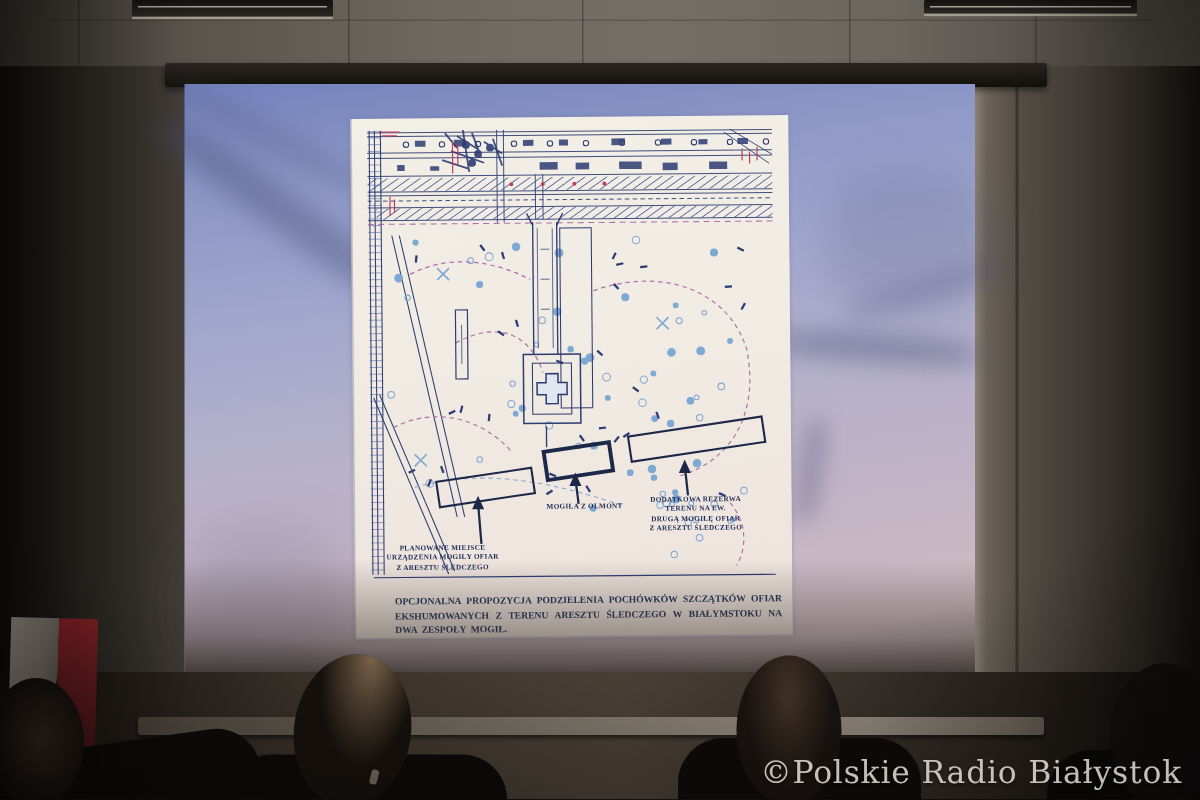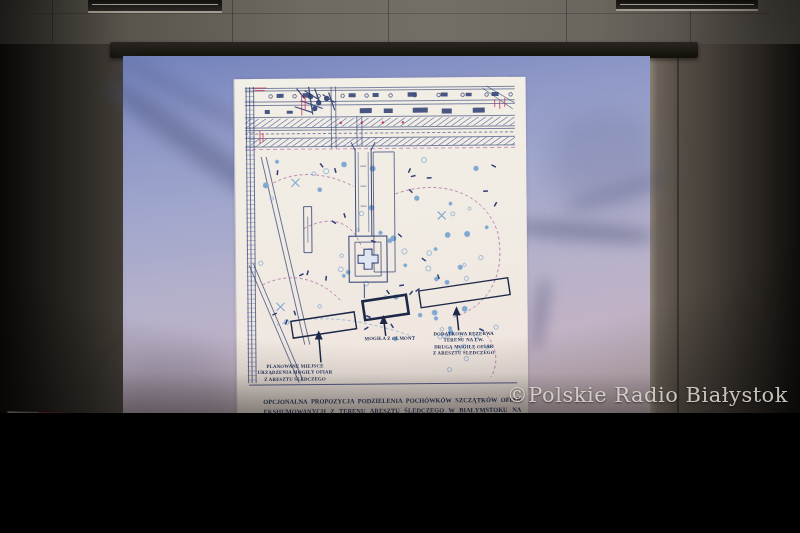--- a/index.html
+++ b/index.html
@@ -1,16 +1,16 @@
 <!DOCTYPE html>
 <html><head>
 <meta charset="utf-8">
 <style>
   html,body{margin:0;padding:0;background:#000;}
-  .scene{position:relative;width:800px;height:413px;overflow:hidden;
+  .scene{position:relative;width:800px;height:533px;overflow:hidden;
          font-family:"Liberation Sans",sans-serif;background:#1a1714;}
   .scene *{position:absolute;box-sizing:border-box;}
 
   
   .ceiling{left:0;top:0;width:800px;height:46px;
     background:linear-gradient(90deg,#2e2b26 0%,#57524a 14%,#6e6961 38%,#736e66 55%,#6a655d 75%,#4a453f 95%);}
   .ceiling-seam{top:0;width:1px;height:43px;background:rgba(20,18,15,.35);}
   .ceiling-hseam{left:30px;top:13px;width:740px;height:1px;background:rgba(20,18,15,.22);}
   .light-fixture{background:linear-gradient(#13110e,#2b2722);border-bottom:2px solid #a39c90;border-radius:1px;}
   .light-fixture::after{content:"";position:absolute;left:4px;right:4px;top:4px;height:1px;background:#d2ccc0;opacity:.75;}

